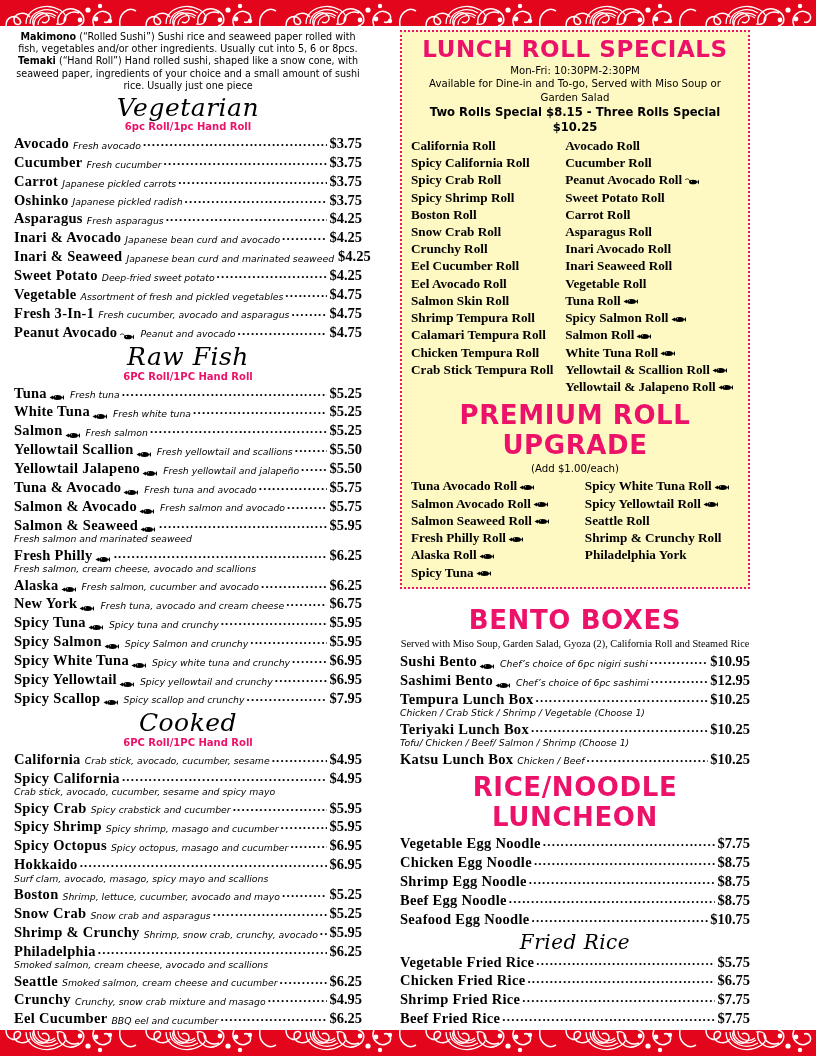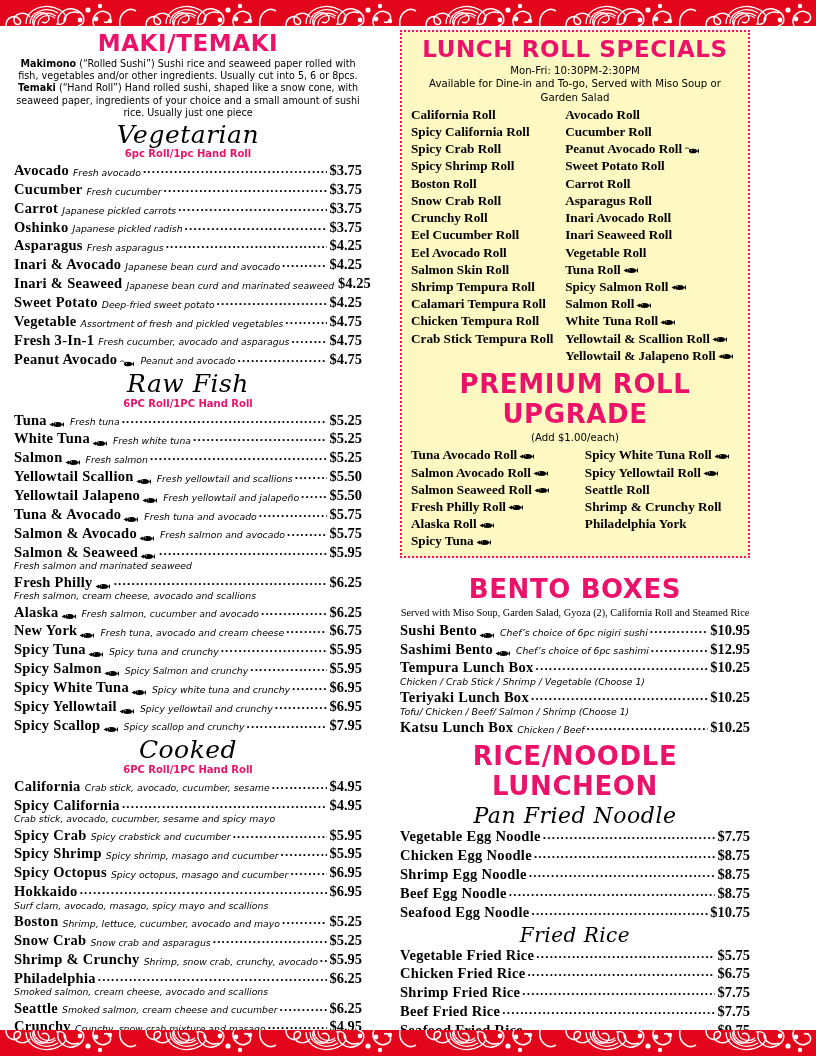--- a/index.html
+++ b/index.html
@@ -227,23 +227,20 @@
       <use href="#shell" x="560"></use>
       <use href="#shell" x="-140"></use>
     </g>
   </svg>
 </div>
 
 <div class="page">
   <div class="cols">
 
     <div class="col-left">
-      <div class="h-pink">
-        <span class="big">Maki/Temaki</span>
-      </div>
       <div class="blurb">
         <b>Makimono</b><span> (“Rolled Sushi”) Sushi rice and seaweed paper rolled with fish, vegetables and/or other ingredients. Usually cut into 5, 6 or 8pcs.</span>
         <b>Temaki</b><span> (“Hand Roll”) Hand rolled sushi, shaped like a snow cone, with seaweed paper, ingredients of your choice and a small amount of sushi rice. Usually just one piece</span>
       </div>
       <div id="left-sections">
           <div>
             <div class="h-script">Vegetarian</div>
             <div class="sub-pink">6pc Roll/1pc Hand Roll</div>
             <div class="row">
               <span class="nm">Avocado</span>
@@ -634,20 +631,21 @@
     </div>
 
     <div class="col-right">
 
       <div class="special-box">
         <div class="h-pink">
           <span class="big">Lunch Roll Specials</span>
         </div>
         <div class="box-line">Mon-Fri: 10:30PM-2:30PM</div>
         <div class="box-line">Available for Dine-in and To-go, Served with Miso Soup or Garden Salad</div>
+        <div class="box-line bold">Two Rolls Special  $8.15  -  Three Rolls Special  $10.25</div>
         <div class="two-col-list">
           <div class="c" id="ls-col2">
               <div class="rollitem"><span>California Roll</span></div>
               <div class="rollitem"><span>Spicy California Roll</span></div>
               <div class="rollitem"><span>Spicy Crab Roll</span></div>
               <div class="rollitem"><span>Spicy Shrimp Roll</span></div>
               <div class="rollitem"><span>Boston Roll</span></div>
               <div class="rollitem"><span>Snow Crab Roll</span></div>
               <div class="rollitem"><span>Crunchy Roll</span></div>
               <div class="rollitem"><span>Eel Cucumber Roll</span></div>
@@ -828,21 +826,20 @@
               <span class="price">$10.25</span>
             </div>
           </div>
       </div>
 
       <div class="right-sec">
         <div class="h-pink sm" style="margin-top:4px">
           <span class="big">Rice/Noodle Luncheon</span>
         </div>
         <div id="rn-groups">
-            <div class="h-script" style="font-size: 22px;">Pan Fried Noodle</div>
             <div class="row">
               <span class="nm">Vegetable Egg Noodle</span>
               <span class="dots">........................................................................................................................</span>
               <span class="price">$7.75</span>
             </div>
             <div class="row">
               <span class="nm">Chicken Egg Noodle</span>
               <span class="dots">........................................................................................................................</span>
               <span class="price">$8.75</span>
             </div>

